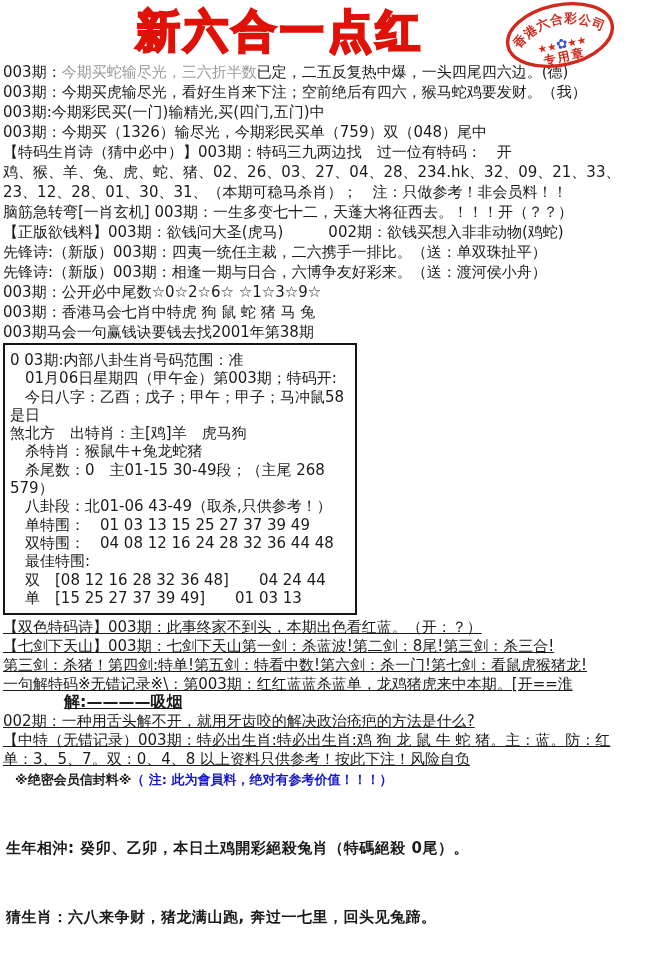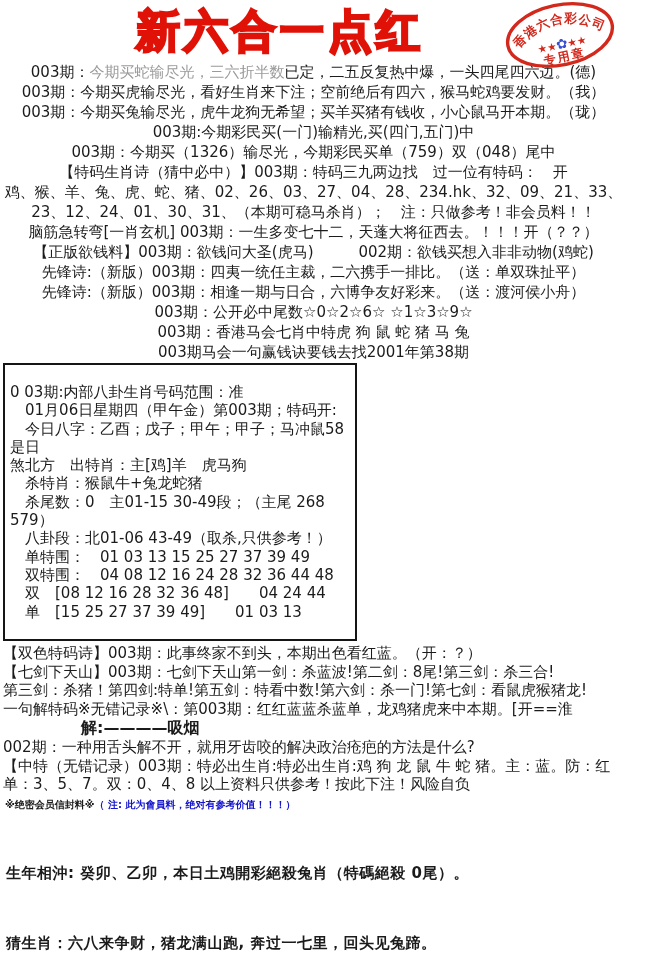--- a/index.html
+++ b/index.html
@@ -18,31 +18,31 @@
     .title{color:#ffffff;-webkit-text-stroke:2.6px #e01208;}
   }
   .stamp{position:absolute;top:1px;right:6px;width:116px;height:68px;transform:rotate(-12deg);}
   .stamp ellipse{fill:none;stroke:#d3281c;stroke-width:3.5;}
   .arcText{fill:#d3281c;font-size:13px;font-weight:bold;letter-spacing:1px;}
   .starRow{fill:#d3281c;font-size:11px;}
   .flower{fill:#3a4fd0;font-size:14px;}
   .stampLabel{fill:#d3281c;font-size:12.5px;font-weight:bold;letter-spacing:2px;}
   .ln{white-space:pre-wrap;}
   .toplines{padding:4px 0 0 3px;}
-  .toplines .ln{line-height:20px;text-align:center;}
+  .toplines .ln{line-height:20px;}
   .faded{color:#9a9a9a;}
   .box{
     margin:1px 0 3px 3px;width:340px;border:2px solid #151515;
-    padding:18px 5px;
+    padding:6px 5px;
   }
   .box .ln{line-height:18.3px;}
-  .bodylines{padding-left:3px;}
+  .bodylines{padding-left:3px;text-decoration:underline;}
   .bodylines .ln{line-height:18.8px;}
-  .solve{font-weight:bold;font-size:16px;margin-left:78px;}
-  .member{line-height:21px;font-weight:bold;font-size:10px;padding-left:5px;}
+  .solve{font-weight:bold;font-size:16px;margin-left:61px;}
+  .member{line-height:21px;font-weight:bold;font-size:13px;padding-left:15px;}
   .member .blue{color:#1515cc;}
   .boldlines{padding-left:6px;font-weight:bold;}
   .boldlines .ln{line-height:21.5px;letter-spacing:0.5px;margin-top:48px;}
 </style>
 </head>
 <body>
 
 <div class="page">
 
   <header>
@@ -52,45 +52,45 @@
       <path id="stampArc" d="M 13 42 Q 60 4 107 42" fill="none"></path>
       <text class="arcText"><textPath href="#stampArc" startOffset="50%" text-anchor="middle">香港六合彩公司</textPath></text>
       <text class="starRow" x="60" y="49" text-anchor="middle"><tspan>★★</tspan><tspan class="flower">✿</tspan><tspan>★★</tspan></text>
       <text class="stampLabel" x="60" y="62" text-anchor="middle">专用章</text>
     </svg>
   </header>
 
   <section class="toplines">
     <div class="ln"><span>003期：</span><span class="faded">今期买蛇输尽光，三六折半数</span><span>已定，二五反复热中爆，一头四尾四六边。(德)</span></div>
     <div class="ln">003期：今期买虎输尽光，看好生肖来下注；空前绝后有四六，猴马蛇鸡要发财。（我）</div>
-    <div class="ln">003期：今期买兔输尽光，虎牛龙狗无希望；买羊买猪有钱收，小心鼠马开本期。（珑）</div>
     <div class="ln">003期:今期彩民买(一门)输精光,买(四门,五门)中</div>
     <div class="ln">003期：今期买（1326）输尽光，今期彩民买单（759）双（048）尾中</div>
     <div class="ln">【特码生肖诗（猜中必中）】003期：特码三九两边找　过一位有特码：　开</div>
     <div class="ln">鸡、猴、羊、兔、虎、蛇、猪、02、26、03、27、04、28、234.hk、32、09、21、33、</div>
-    <div class="ln">23、12、24、01、30、31、（本期可稳马杀肖）；　注：只做参考！非会员料！！</div>
+    <div class="ln">23、12、28、01、30、31、（本期可稳马杀肖）；　注：只做参考！非会员料！！</div>
     <div class="ln">脑筋急转弯[一肖玄机] 003期：一生多变七十二，天蓬大将征西去。！！！开（？？）</div>
     <div class="ln">【正版欲钱料】003期：欲钱问大圣(虎马)　　　002期：欲钱买想入非非动物(鸡蛇)</div>
     <div class="ln">先锋诗:（新版）003期：四夷一统任主裁，二六携手一排比。（送：单双珠扯平）</div>
     <div class="ln">先锋诗:（新版）003期：相逢一期与日合，六博争友好彩来。（送：渡河侯小舟）</div>
     <div class="ln">003期：公开必中尾数☆0☆2☆6☆ ☆1☆3☆9☆</div>
     <div class="ln">003期：香港马会七肖中特虎 狗 鼠 蛇 猪 马 兔</div>
     <div class="ln">003期马会一句赢钱诀要钱去找2001年第38期</div>
   </section>
 
   <section class="box">
     <div class="ln">0 03期:内部八卦生肖号码范围：准</div>
     <div class="ln">　01月06日星期四（甲午金）第003期；特码开:</div>
     <div class="ln">　今日八字：乙酉；戊子；甲午；甲子；马冲鼠58　是日</div>
     <div class="ln">煞北方　出特肖：主[鸡]羊　虎马狗</div>
     <div class="ln">　杀特肖：猴鼠牛+兔龙蛇猪</div>
     <div class="ln">　杀尾数：0　主01-15 30-49段；（主尾 268 579）</div>
     <div class="ln">　八卦段：北01-06 43-49（取杀,只供参考！）</div>
     <div class="ln">　单特围：　01 03 13 15 25 27 37 39 49</div>
     <div class="ln">　双特围：　04 08 12 16 24 28 32 36 44 48</div>
+    <div class="ln">　最佳特围:</div>
     <div class="ln">　双　[08 12 16 28 32 36 48]　　04 24 44</div>
     <div class="ln">　单　[15 25 27 37 39 49]　　01 03 13</div>
   </section>
 
   <section class="bodylines">
     <div class="ln">【双色特码诗】003期：此事终家不到头，本期出色看红蓝。（开：？）</div>
     <div class="ln">【七剑下天山】003期：七剑下天山第一剑：杀蓝波!第二剑：8尾!第三剑：杀三合!</div>
     <div class="ln">第三剑：杀猪！第四剑:特单!第五剑：特看中数!第六剑：杀一门!第七剑：看鼠虎猴猪龙!</div>
     <div class="ln">一句解特码※无错记录※\：第003期：红红蓝蓝杀蓝单，龙鸡猪虎来中本期。[开==淮</div>
     <div class="ln solve">解:————吸烟</div>

